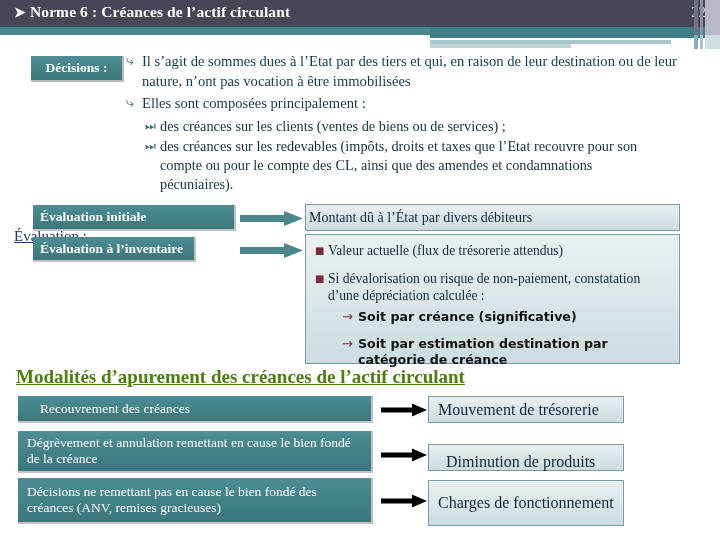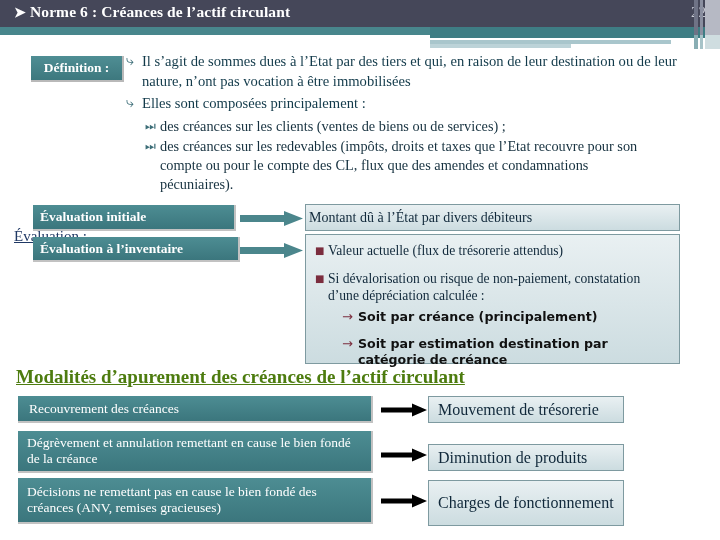--- a/index.html
+++ b/index.html
@@ -113,21 +113,21 @@
   .teal-box{
     position:absolute;
     background:linear-gradient(to bottom,#4d8d93 0%,#3b767d 100%);
     border-right:2px solid #c2c2c2;border-bottom:2px solid #c2c2c2;
     color:#ffffff;font-weight:bold;
     font-family:"Liberation Serif", serif;
     display:flex;align-items:center;
     box-sizing:border-box;
   }
   #eval-initiale{left:33px;top:205px;width:203px;height:26px;font-size:13.5px;padding-left:7px;}
-  #eval-inventaire{left:33px;top:237px;width:207px;height:25px;font-size:13.5px;padding-left:7px;}
+  #eval-inventaire{left:33px;top:237px;width:163px;height:25px;font-size:13.5px;padding-left:7px;}
 
   .teal-arrow{position:absolute;}
   #arrow-eval-1{left:240px;top:211px;}
   #arrow-eval-2{left:240px;top:243px;}
 
   .light-panel{
     position:absolute;
     background:linear-gradient(to bottom,#e9f0f2 0%,#ccdce0 100%);
     border:1px solid #7e9aa0;
     box-sizing:border-box;
@@ -166,31 +166,31 @@
   }
 
   
   #modalites-heading{
     position:absolute;left:16px;top:366px;
     font-size:19px;font-weight:bold;color:#4d7c0f;
     text-decoration:underline;
     font-family:"Liberation Serif", serif;
   }
 
-  #mod-box-1{left:18px;top:396px;width:355px;height:27px;font-size:13.5px;padding-left:11px;font-weight:normal;}
+  #mod-box-1{left:18px;top:396px;width:355px;height:27px;font-size:13.5px;padding-left:22px;font-weight:normal;}
   #mod-box-2{left:18px;top:431px;width:355px;height:42px;font-size:13.5px;padding:0 9px;font-weight:normal;align-items:center;}
   #mod-box-3{left:18px;top:478px;width:355px;height:46px;font-size:13.5px;padding:0 9px;font-weight:normal;align-items:center;}
 
   .black-arrow{position:absolute;}
   #barrow-1{left:381px;top:403px;}
   #barrow-2{left:381px;top:448px;}
   #barrow-3{left:381px;top:494px;}
 
   #out-box-1{left:428px;top:396px;width:196px;height:27px;display:flex;align-items:center;padding-left:9px;}
-  #out-box-2{left:428px;top:444px;width:196px;height:27px;display:flex;align-items:center;padding-left:9px;}
+  #out-box-2{left:428px;top:444px;width:196px;height:27px;display:flex;align-items:flex-end;padding-left:17px;}
   #out-box-3{left:428px;top:480px;width:196px;height:46px;display:flex;align-items:center;padding-left:9px;}
   .out-text{font-size:16px;color:#10283a;font-family:"Liberation Serif", serif;line-height:16px;}
 </style>
 </head>
 <body>
 
 <div id="header-bar"></div>
 <div id="header-arrow-icon">➤</div>
 <div id="header-title">Norme 6 : Créances de l’actif circulant</div>
 <div id="header-page-number">22</div>
@@ -201,40 +201,40 @@
 <div id="band-light-1"></div>
 <div id="band-light-2"></div>
 
 <div class="vstripe" id="vstripe-a"></div>
 <div class="vstripe" id="vstripe-b"></div>
 <div class="vstripe" id="vstripe-c"></div>
 <div class="vstripe-low" id="vstripe-la"></div>
 <div class="vstripe-low" id="vstripe-lb"></div>
 <div class="vstripe-low" id="vstripe-lc"></div>
 
-<div id="definition-tag">Définition :</div>
+<div id="definition-tag">Décisions :</div>
 
 <div class="lvl1-row" id="def-b1">
   <span class="lvl1-bullet">⤷</span>
   <span class="lvl1-text">Il s’agit de sommes dues à l’Etat par des tiers et qui, en raison de leur destination ou de leur nature, n’ont pas vocation à être immobilisées</span>
 </div>
 
 <div class="lvl1-row" id="def-b2">
   <span class="lvl1-bullet">⤷</span>
   <span class="lvl1-text">Elles sont composées principalement :</span>
 </div>
 
 <div class="lvl2-row" id="def-s1">
   <span class="lvl2-bullet">⏭</span>
   <span class="lvl2-text">des créances sur les clients (ventes de biens ou de services) ;</span>
 </div>
 
 <div class="lvl2-row" id="def-s2">
   <span class="lvl2-bullet">⏭</span>
-  <span class="lvl2-text">des créances sur les redevables (impôts, droits et taxes que l’Etat recouvre pour son compte ou pour le compte des CL, flux que des amendes et condamnations pécuniaires).</span>
+  <span class="lvl2-text">des créances sur les redevables (impôts, droits et taxes que l’Etat recouvre pour son compte ou pour le compte des CL, ainsi que des amendes et condamnations pécuniaires).</span>
 </div>
 
 <div id="evaluation-heading">Évaluation :</div>
 
 <div class="teal-box" id="eval-initiale">Évaluation initiale</div>
 <div class="teal-box" id="eval-inventaire">Évaluation à l’inventaire</div>
 
 <svg class="teal-arrow" id="arrow-eval-1" width="64" height="15" viewBox="0 0 64 15">
   <path d="M0 4 L44 4 L44 0 L63 7.5 L44 15 L44 11 L0 11 Z" fill="#4b868c"></path>
 </svg>
@@ -250,21 +250,21 @@
   <div class="sq-row">
     <span class="sq-bullet">■</span>
     <span class="sq-text">Valeur actuelle (flux de trésorerie attendus)</span>
   </div>
   <div class="sq-row" style="margin-top:10px;margin-bottom:0;">
     <span class="sq-bullet">■</span>
     <span class="sq-text">Si dévalorisation ou risque de non-paiement, constatation d’une dépréciation calculée :</span>
   </div>
   <div class="ar-row">
     <span class="ar-bullet">→</span>
-    <span class="ar-text">Soit par créance (principalement)</span>
+    <span class="ar-text">Soit par créance (significative)</span>
   </div>
   <div class="ar-row" style="margin-top:11px;">
     <span class="ar-bullet">→</span>
     <span class="ar-text">Soit par estimation destination par catégorie de créance</span>
   </div>
 </div>
 
 <div id="modalites-heading">Modalités d’apurement des créances de l’actif circulant</div>
 
 <div class="teal-box" id="mod-box-1">Recouvrement des créances</div>

